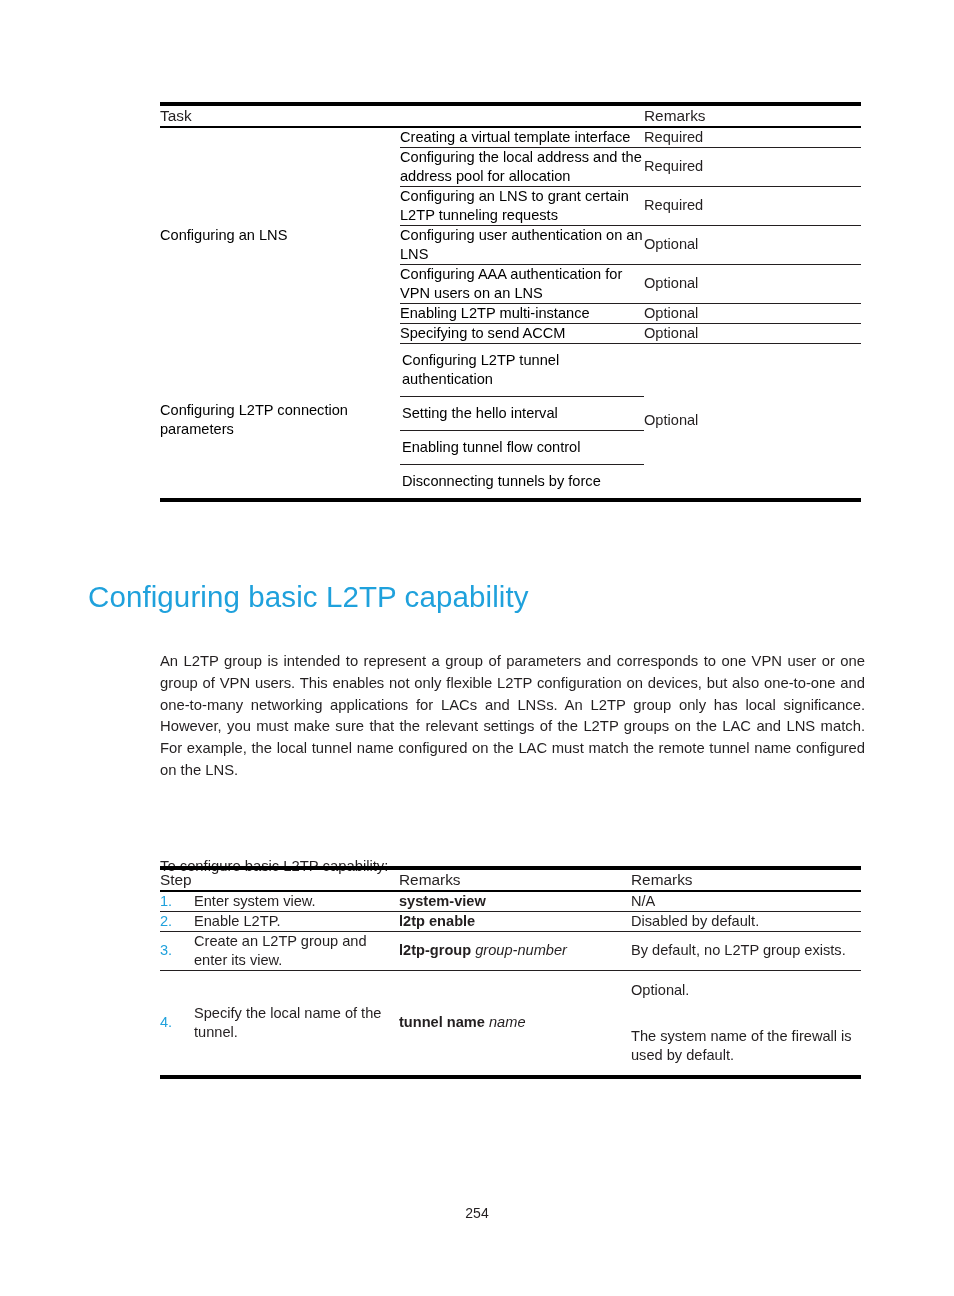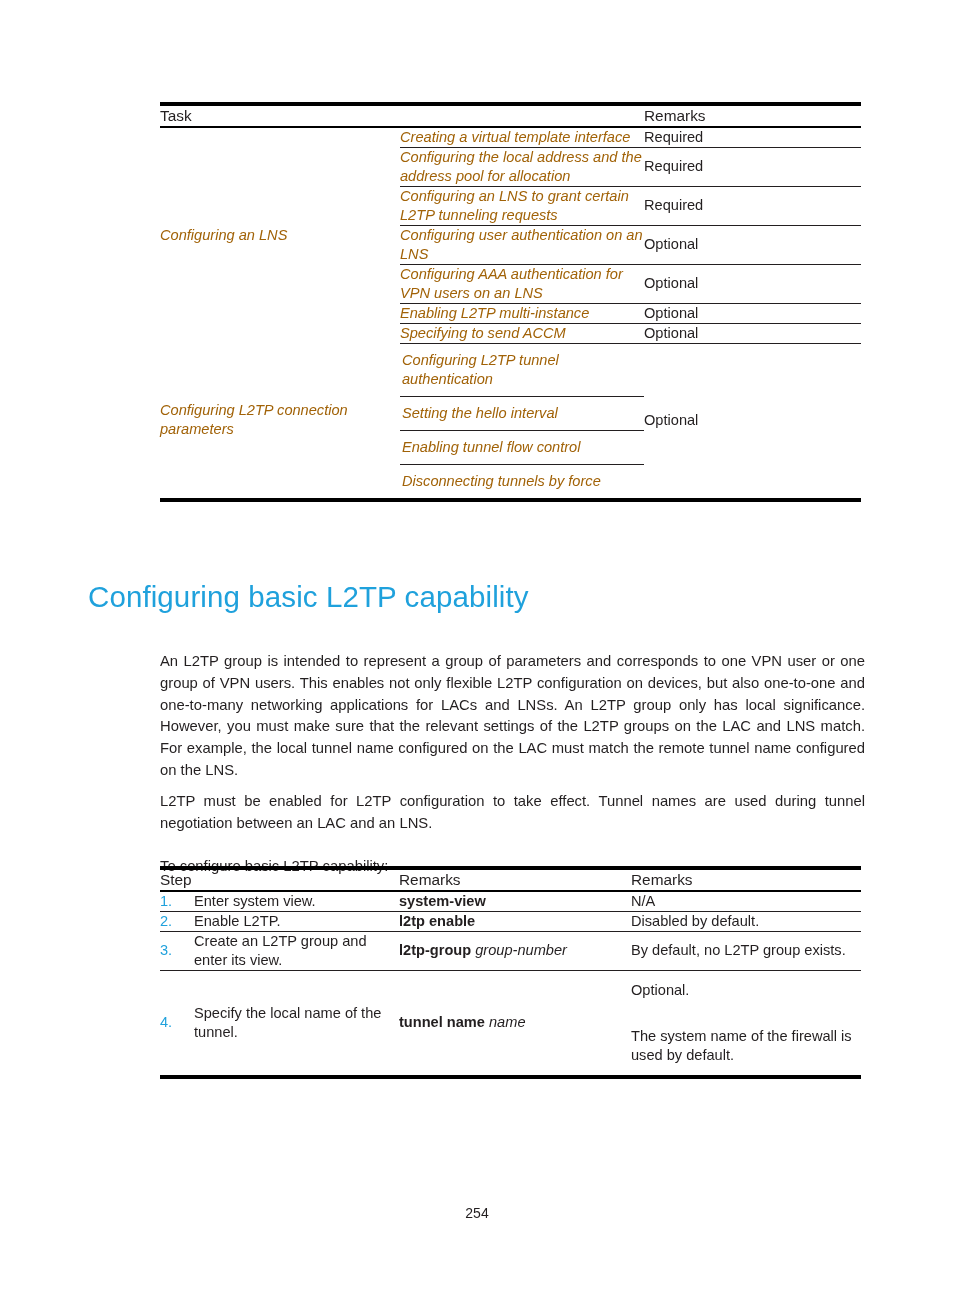--- a/index.html
+++ b/index.html
@@ -53,22 +53,21 @@
     color: #231f20;
     padding: 7px 0 6px 2px;
   }
   .rowline {
     border-bottom: 1.1px solid #231f20;
   }
   .groupline {
     border-bottom: 1.6px solid #231f20;
   }
   .lnk {
-    color: #a16207;
-    font-style: italic;
+    color: #000000;
   }
   .cellpad {
     padding: 7px 12px 7px 2px;
   }
   .cellpad-mid {
     padding: 7px 12px 7px 2px;
   }
   .cellpad-rem {
     padding: 7px 6px 7px 4px;
   }
@@ -214,21 +213,20 @@
         </td>
         <td class="cellpad-rem">Optional</td>
       </tr>
 
     </tbody>
   </table>
 
   <h1 class="sec-title">Configuring basic L2TP capability</h1>
 
   <p class="para" style="top:636px;">An L2TP group is intended to represent a group of parameters and corresponds to one VPN user or one group of VPN users. This enables not only flexible L2TP configuration on devices, but also one-to-one and one-to-many networking applications for LACs and LNSs. An L2TP group only has local significance. However, you must make sure that the relevant settings of the L2TP groups on the LAC and LNS match. For example, the local tunnel name configured on the LAC must match the remote tunnel name configured on the LNS.</p>
-  <p class="para" style="top:776px;">L2TP must be enabled for L2TP configuration to take effect. Tunnel names are used during tunnel negotiation between an LAC and an LNS.</p>
   <p class="para nojust" style="top:824px;margin-top:32px;">To configure basic L2TP capability:</p>
 
   <table class="doc-table" id="step-table" style="top:866px;">
     <colgroup>
       <col style="width:34px">
       <col style="width:205px">
       <col style="width:232px">
       <col style="width:230px">
     </colgroup>
     <thead>

